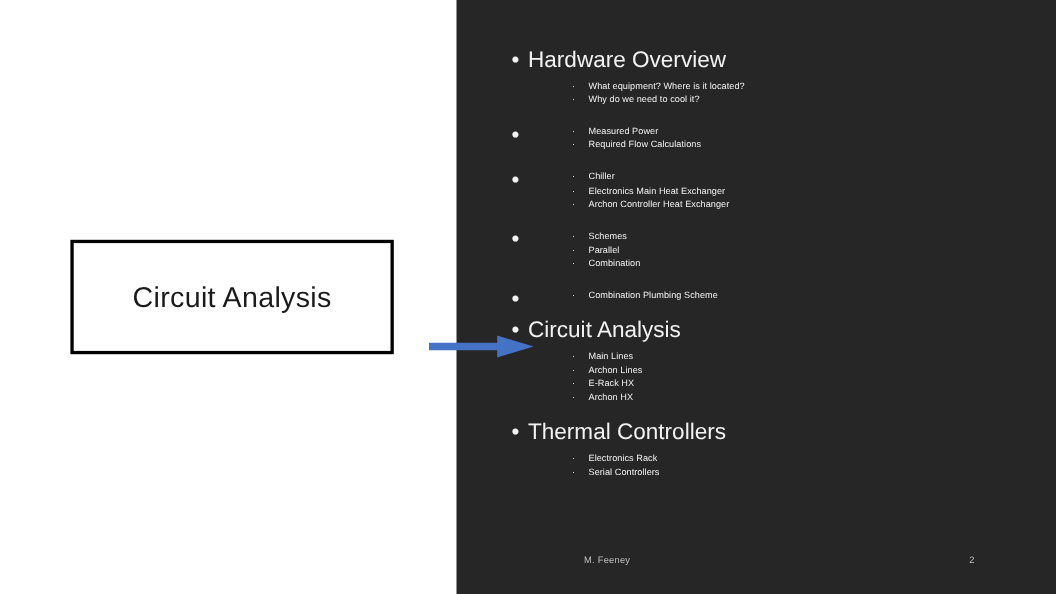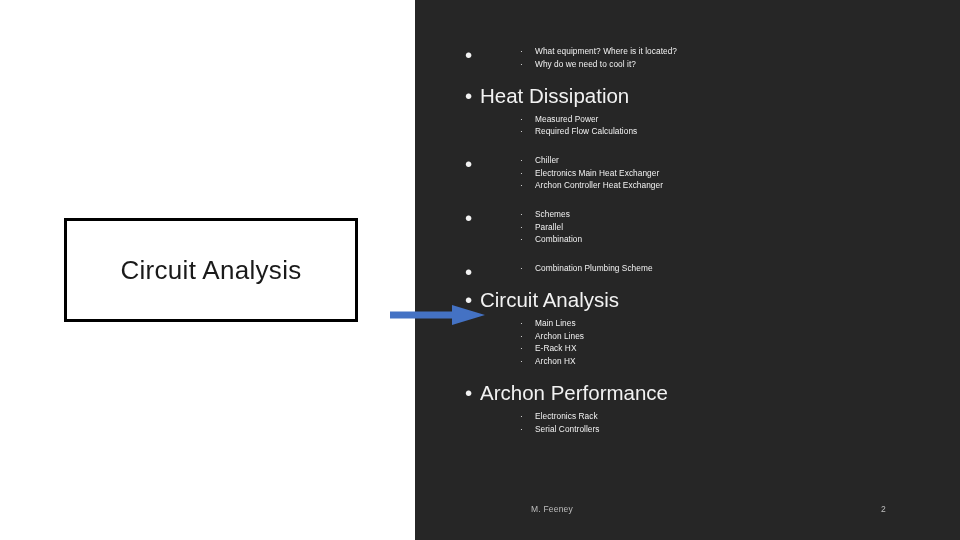--- a/index.html
+++ b/index.html
@@ -146,28 +146,28 @@
   <div class="left-panel">
     <div class="title-box">
       <span class="title-box-text">Circuit Analysis</span>
     </div>
   </div>
 
   <div class="right-panel">
     <div class="outline" id="outline-root">
         <div class="lvl1">
           <span class="b1">•</span>
+          <span>Hardware Overview</span>
         </div>
         <div class="lvl2-group">
           <div class="lvl2"><span class="b2">·</span><span>What equipment? Where is it located?</span></div>
           <div class="lvl2"><span class="b2">·</span><span>Why do we need to cool it?</span></div>
         </div>
         <div class="lvl1 lvl1-gap">
           <span class="b1">•</span>
-          <span>Heat Dissipation</span>
         </div>
         <div class="lvl2-group">
           <div class="lvl2"><span class="b2">·</span><span>Measured Power</span></div>
           <div class="lvl2"><span class="b2">·</span><span>Required Flow Calculations</span></div>
         </div>
         <div class="lvl1 lvl1-gap">
           <span class="b1">•</span>
         </div>
         <div class="lvl2-group">
           <div class="lvl2"><span class="b2">·</span><span>Chiller</span></div>
@@ -193,21 +193,21 @@
           <span>Circuit Analysis</span>
         </div>
         <div class="lvl2-group">
           <div class="lvl2"><span class="b2">·</span><span>Main Lines</span></div>
           <div class="lvl2"><span class="b2">·</span><span>Archon Lines</span></div>
           <div class="lvl2"><span class="b2">·</span><span>E-Rack HX</span></div>
           <div class="lvl2"><span class="b2">·</span><span>Archon HX</span></div>
         </div>
         <div class="lvl1 lvl1-gap">
           <span class="b1">•</span>
-          <span>Archon Performance</span>
+          <span>Thermal Controllers</span>
         </div>
         <div class="lvl2-group">
           <div class="lvl2"><span class="b2">·</span><span>Electronics Rack</span></div>
           <div class="lvl2"><span class="b2">·</span><span>Serial Controllers</span></div>
         </div>
       </div>
   </div>
 
   <svg class="arrow" viewBox="0 0 95 22" xmlns="http://www.w3.org/2000/svg">
     <polygon points="0,7.5 62,7.5 62,1 95,11 62,21 62,14.5 0,14.5" fill="#4472C4"></polygon>

